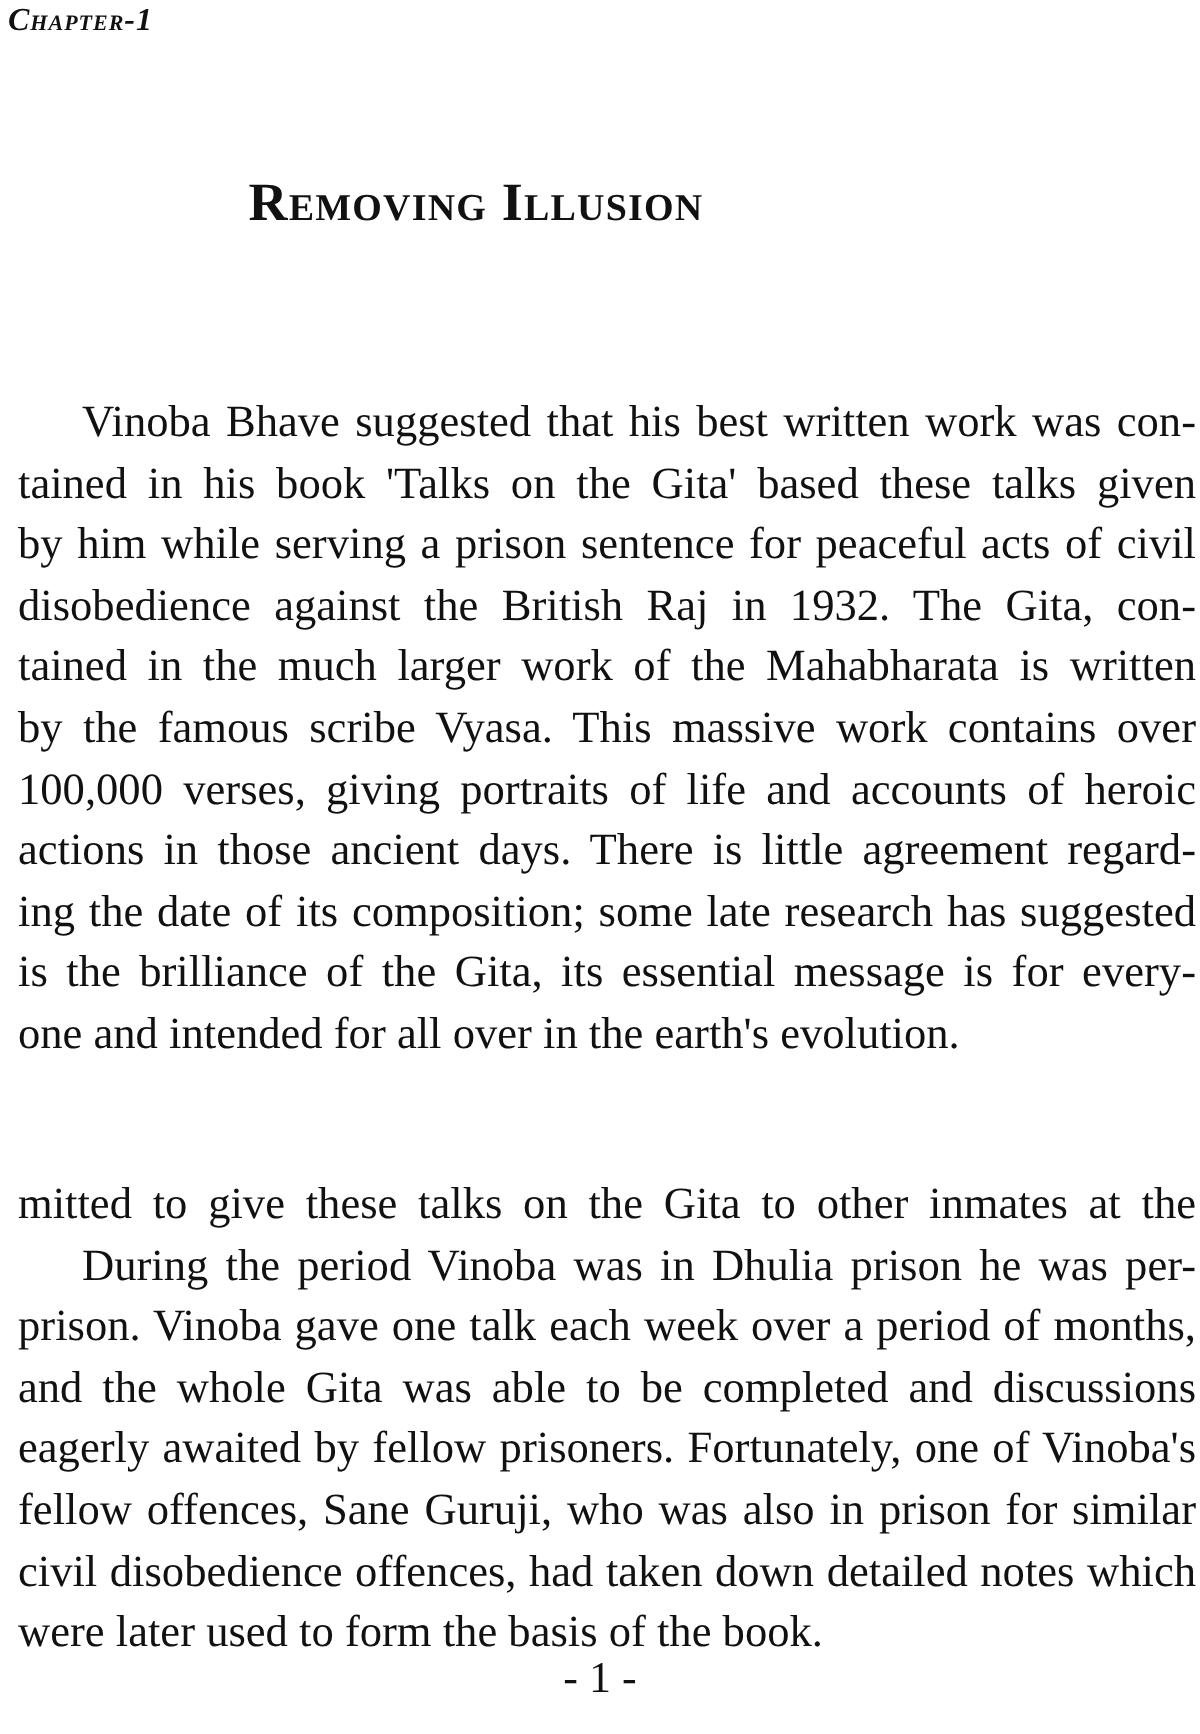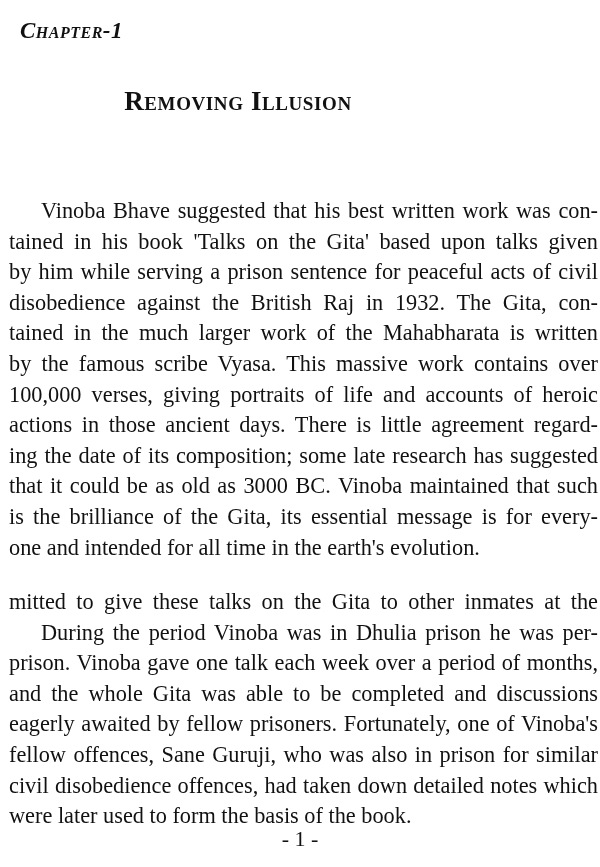--- a/index.html
+++ b/index.html
@@ -12,26 +12,26 @@
       height: 867px;
       position: relative;
       overflow: hidden;
       color: #111111;
       font-family: "Liberation Serif", "DejaVu Serif", serif;
     }
     .chapter-label {
       position: absolute;
       left: 4px;
       top: 2px;
-      font-size: 23px;
+      font-size: 16px;
       font-weight: bold;
       font-style: italic;
       font-variant: small-caps;
       letter-spacing: 0.5px;
-      margin: 16px;
+      margin: 0;
     }
     .chapter-title {
       position: absolute;
       left: 0;
       width: 476px;
       top: 86px;
       text-align: center;
       font-size: 27px;
       font-weight: bold;
       font-variant: small-caps;
@@ -72,31 +72,30 @@
   </style>
 </head>
 <body>
 
 <h2 class="chapter-label">Chapter-1</h2>
 
 <h1 class="chapter-title">Removing Illusion</h1>
 
 <div class="body-text para-1">
   <span class="line first">Vinoba Bhave suggested that his best written work was con-</span>
-  <span class="line">tained in his book 'Talks on the Gita' based upon talks given</span>
+  <span class="line">tained in his book 'Talks on the Gita' based these talks given</span>
   <span class="line">by him while serving a prison sentence for peaceful acts of civil</span>
   <span class="line">disobedience against the British Raj in 1932. The Gita, con-</span>
   <span class="line">tained in the much larger work of the Mahabharata is written</span>
   <span class="line">by the famous scribe Vyasa. This massive work contains over</span>
   <span class="line">100,000 verses, giving portraits of life and accounts of heroic</span>
   <span class="line">actions in those ancient days. There is little agreement regard-</span>
   <span class="line">ing the date of its composition; some late research has suggested</span>
-  <span class="line">that it could be as old as 3000 BC. Vinoba maintained that such</span>
   <span class="line">is the brilliance of the Gita, its essential message is for every-</span>
-  <span class="line last">one and intended for all time in the earth's evolution.</span>
+  <span class="line last">one and intended for all over in the earth's evolution.</span>
 </div>
 
 <div class="body-text para-2">
   <span class="line">mitted to give these talks on the Gita to other inmates at the</span>
   <span class="line first">During the period Vinoba was in Dhulia prison he was per-</span>
   <span class="line">prison. Vinoba gave one talk each week over a period of months,</span>
   <span class="line">and the whole Gita was able to be completed and discussions</span>
   <span class="line">eagerly awaited by fellow prisoners. Fortunately, one of Vinoba's</span>
   <span class="line">fellow offences, Sane Guruji, who was also in prison for similar</span>
   <span class="line">civil disobedience offences, had taken down detailed notes which</span>

